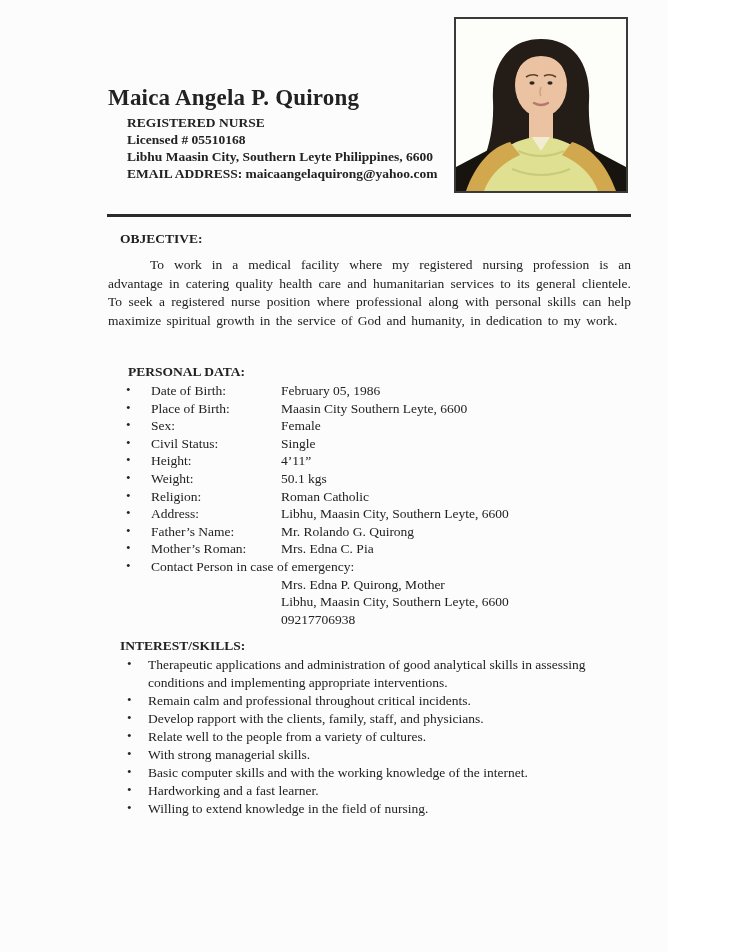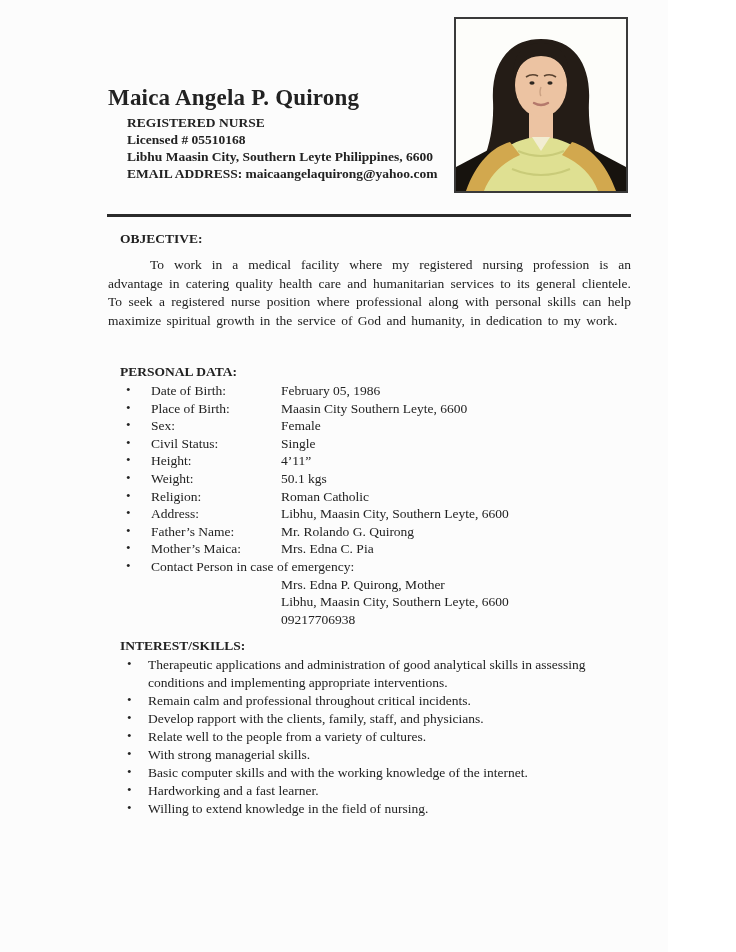--- a/index.html
+++ b/index.html
@@ -52,21 +52,21 @@
 
   
   .section-heading {
     position: absolute;
     left: 120px;
     font-size: 13.5px;
     font-weight: 700;
     white-space: nowrap;
   }
   #objective-heading { top: 231px; }
-  #personal-heading  { top: 364px; }
+  #personal-heading  { top: 364px; margin-left: 8px; }
   #skills-heading    { top: 638px; }
 
   .objective-text {
     position: absolute;
     left: 108px; top: 256px;
     width: 523px;
     font-size: 13.5px;
     line-height: 18.6px;
     text-align: justify;
     text-indent: 42px;
@@ -186,21 +186,21 @@
       <span class="pd-label">Address:</span>
       <span class="pd-value">Libhu, Maasin City, Southern Leyte, 6600</span>
     </div>
     <div class="pd-row">
       <span class="bullet">•</span>
       <span class="pd-label">Father’s Name:</span>
       <span class="pd-value">Mr. Rolando G. Quirong</span>
     </div>
     <div class="pd-row">
       <span class="bullet">•</span>
-      <span class="pd-label">Mother’s Maica:</span>
+      <span class="pd-label">Mother’s Roman:</span>
       <span class="pd-value">Mrs. Edna C. Pia</span>
     </div>
     <div class="pd-row">
       <span class="bullet">•</span>
       <span class="pd-label">Contact Person in case of emergency:</span>
     </div>
     <div class="pd-extra">Mrs. Edna P. Quirong, Mother</div>
     <div class="pd-extra">Libhu, Maasin City, Southern Leyte, 6600</div>
     <div class="pd-extra">09217706938</div>
   </div>

